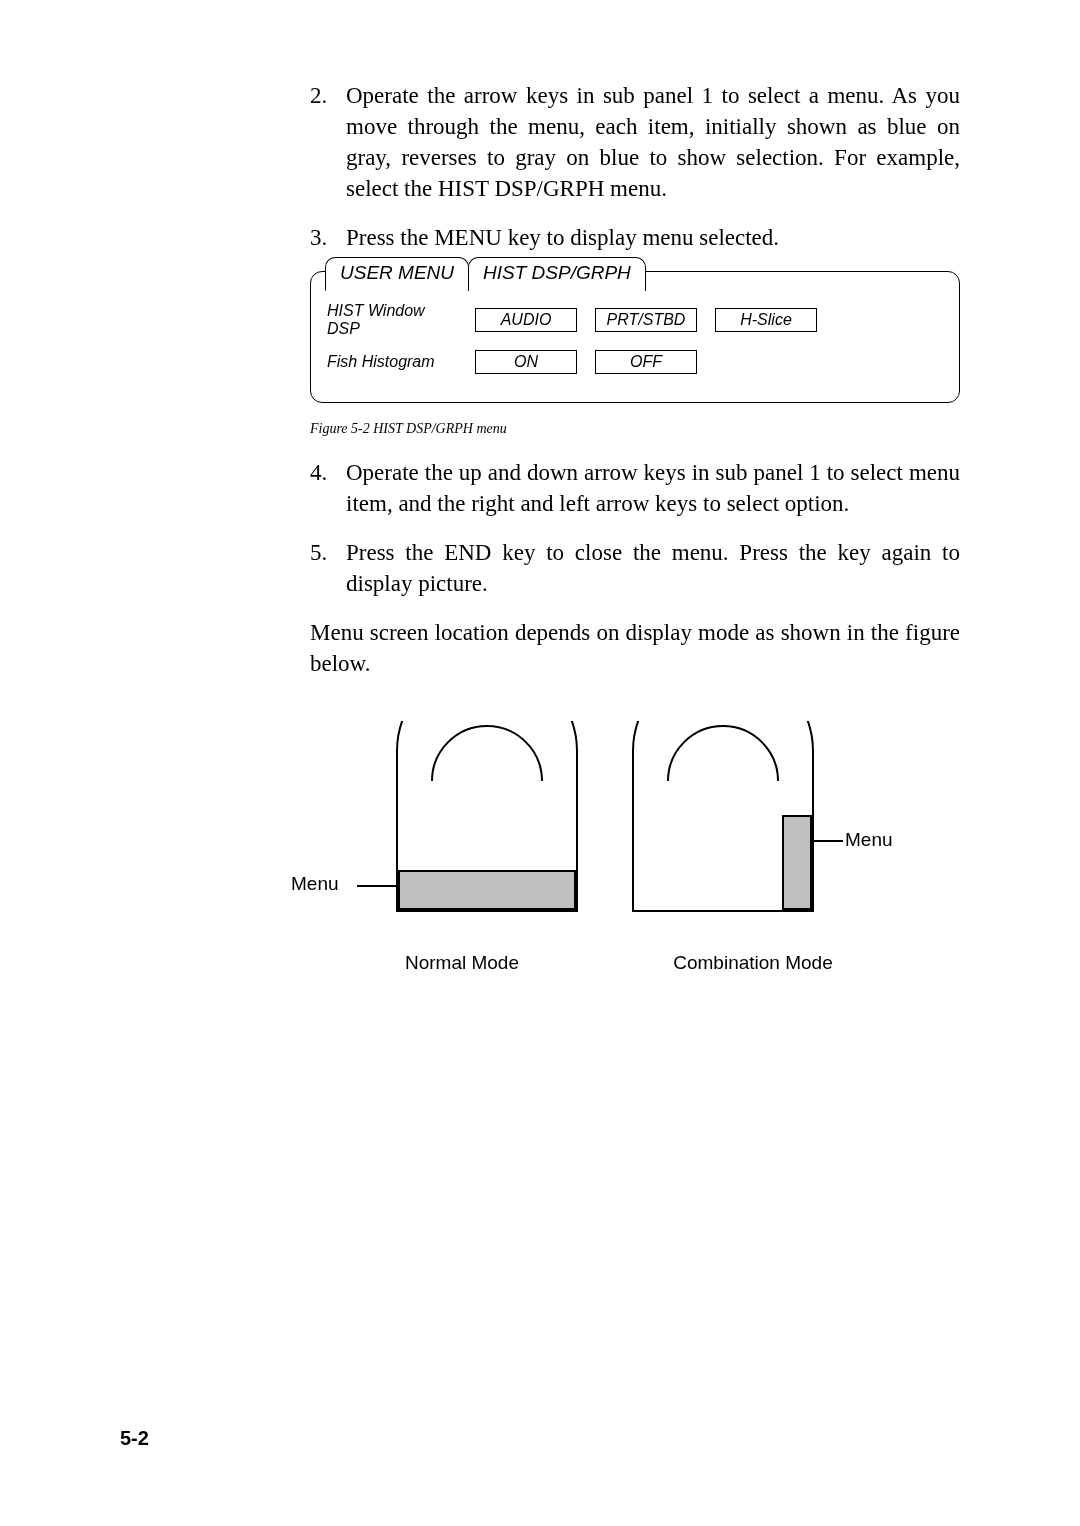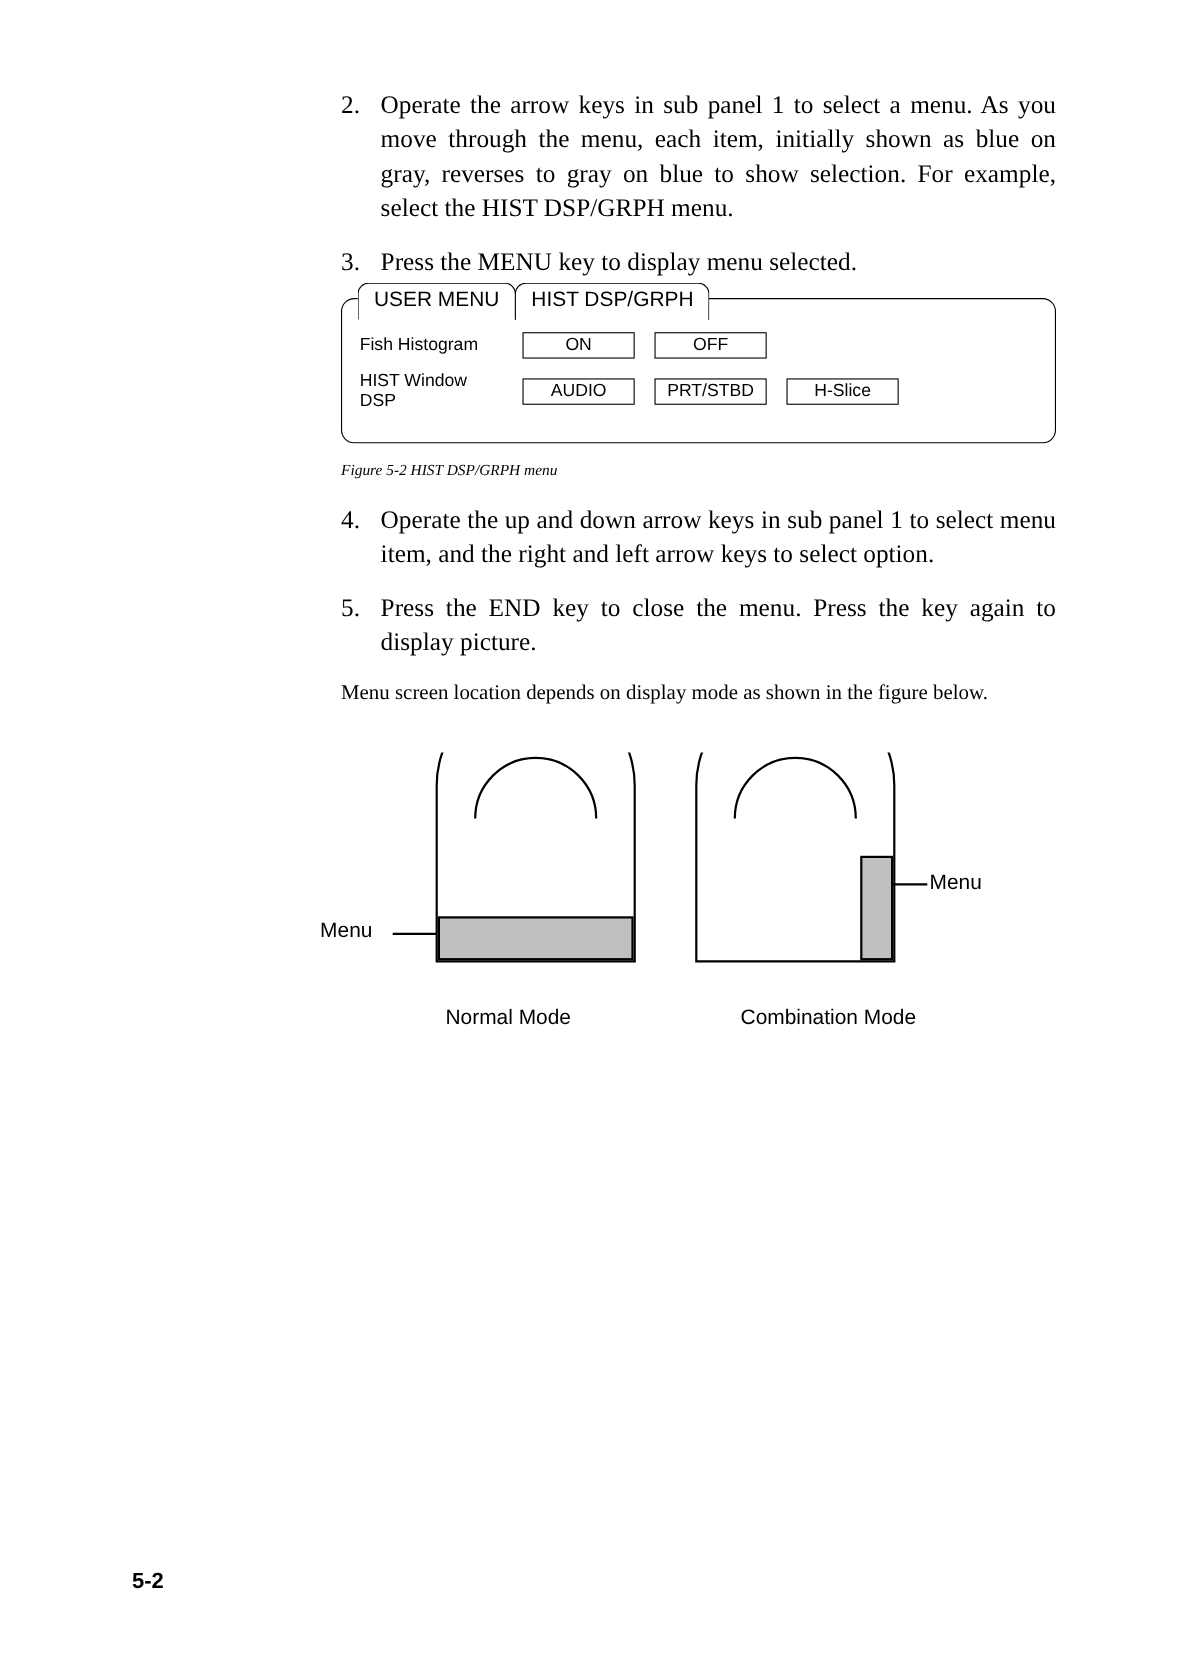--- a/index.html
+++ b/index.html
@@ -45,21 +45,21 @@
     margin-top: 16px;
     margin-bottom: 34px;
   }
   .section-title {
     font-family: Helvetica, Arial, sans-serif;
     font-weight: bold;
     font-size: 23px;
     margin-bottom: 16px;
   }
   .para {
-    font-size: 19px;
+    font-size: 23px;
     line-height: 1.35;
     text-align: justify;
     margin-bottom: 41px;
   }
   .page-number {
     position: absolute;
     left: 120px;
     bottom: 76px;
     font-family: Helvetica, Arial, sans-serif;
     font-weight: bold;
@@ -67,20 +67,21 @@
   }
 
   
   .menu-figure {
     font-family: Helvetica, Arial, sans-serif;
     font-size: 18px;
     border: 1.5px solid #000;
     border-radius: 12px;
     padding: 12px 16px 16px 16px;
     margin: 8px 0 0 0;
+    font-style: italic;
   }
   .tabs {
     display: flex;
     gap: 0;
     margin: -12px 0 10px 0;
     position: relative;
     top: -1px;
   }
   .tab {
     border: 1.5px solid #000;
@@ -173,29 +174,29 @@
       <span class="body">Press the MENU key to display menu selected.</span>
     </li>
   </ol>
 
   <div class="menu-figure">
     <div class="tabs">
       <div class="tab first">USER MENU</div>
       <div class="tab second">HIST DSP/GRPH</div>
     </div>
     <div class="menu-row">
-      <div class="menu-label">Fish Histogram</div>
-      <div class="opt">ON</div>
-      <div class="opt">OFF</div>
-    </div>
-    <div class="menu-row">
       <div class="menu-label">HIST Window DSP</div>
       <div class="opt">AUDIO</div>
       <div class="opt">PRT/STBD</div>
       <div class="opt">H-Slice</div>
+    </div>
+    <div class="menu-row">
+      <div class="menu-label">Fish Histogram</div>
+      <div class="opt">ON</div>
+      <div class="opt">OFF</div>
     </div>
   </div>
 
   <div class="figure-caption">Figure 5-2 HIST DSP/GRPH menu</div>
 
   <ol class="main-list">
     <li>
       <span class="num">4.</span>
       <span class="body">Operate the up and down arrow keys in sub panel 1 to select menu item, and the right and left arrow keys to select option.</span>
     </li>

